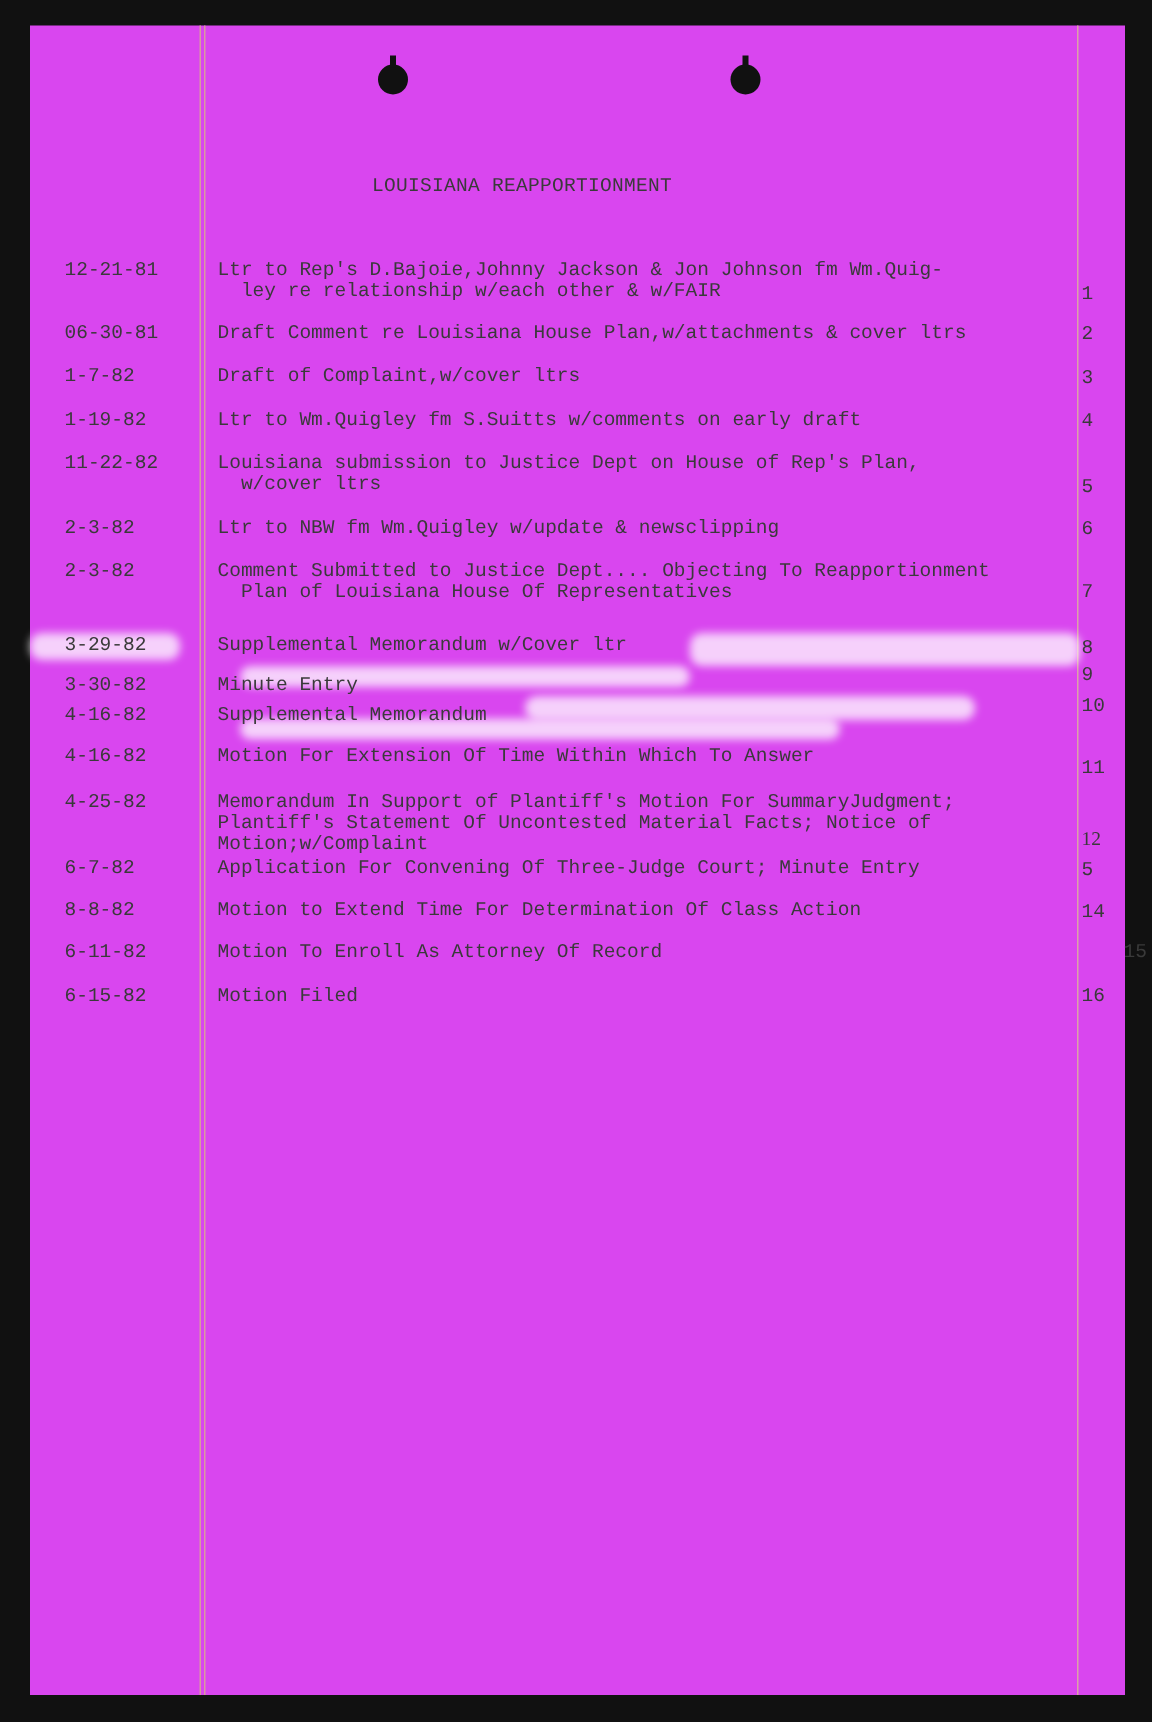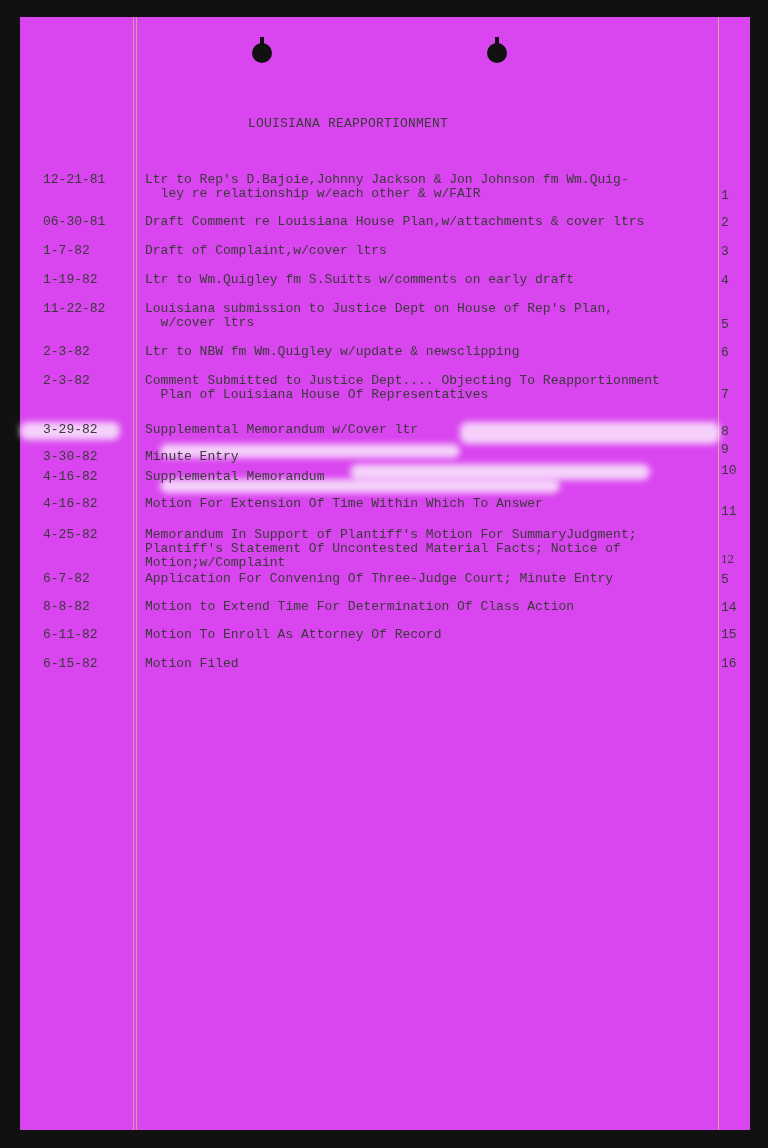--- a/index.html
+++ b/index.html
@@ -117,21 +117,21 @@
         <div class="num" style="top: 1px;">5</div>
       </div>
       <div class="row" style="top: 583px;">
         <div class="date">8-8-82</div>
         <div class="desc">Motion to Extend Time For Determination Of Class Action</div>
         <div class="num" style="top: 1px;">14</div>
       </div>
       <div class="row" style="top: 611px;">
         <div class="date">6-11-82</div>
         <div class="desc">Motion To Enroll As Attorney Of Record</div>
-        <div class="num" style="top: 0px;">15</div>
+        <div class="num" style="top: 0px; margin-left: 28px;">15</div>
       </div>
       <div class="row" style="top: 640px;">
         <div class="date">6-15-82</div>
         <div class="desc">Motion Filed</div>
         <div class="num" style="top: 0px;">16</div>
       </div>
     </div>
 </div>
 
 </body></html>

